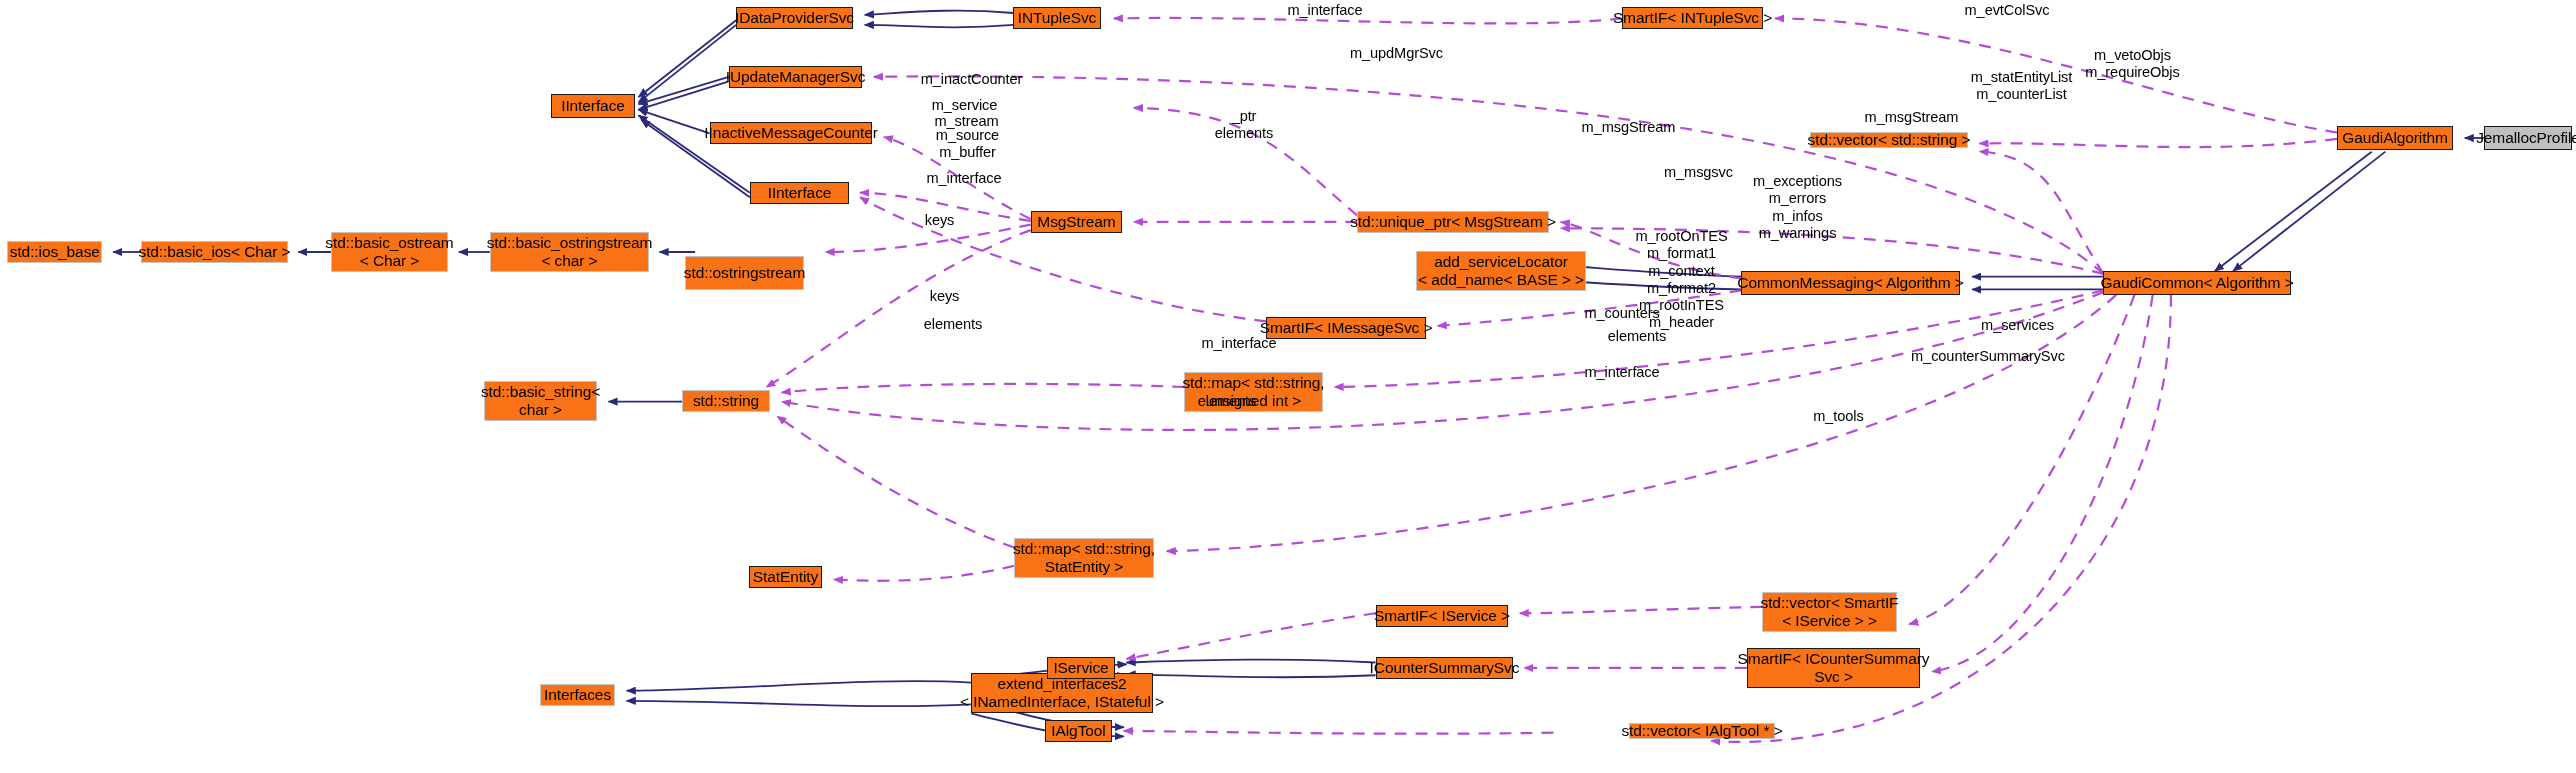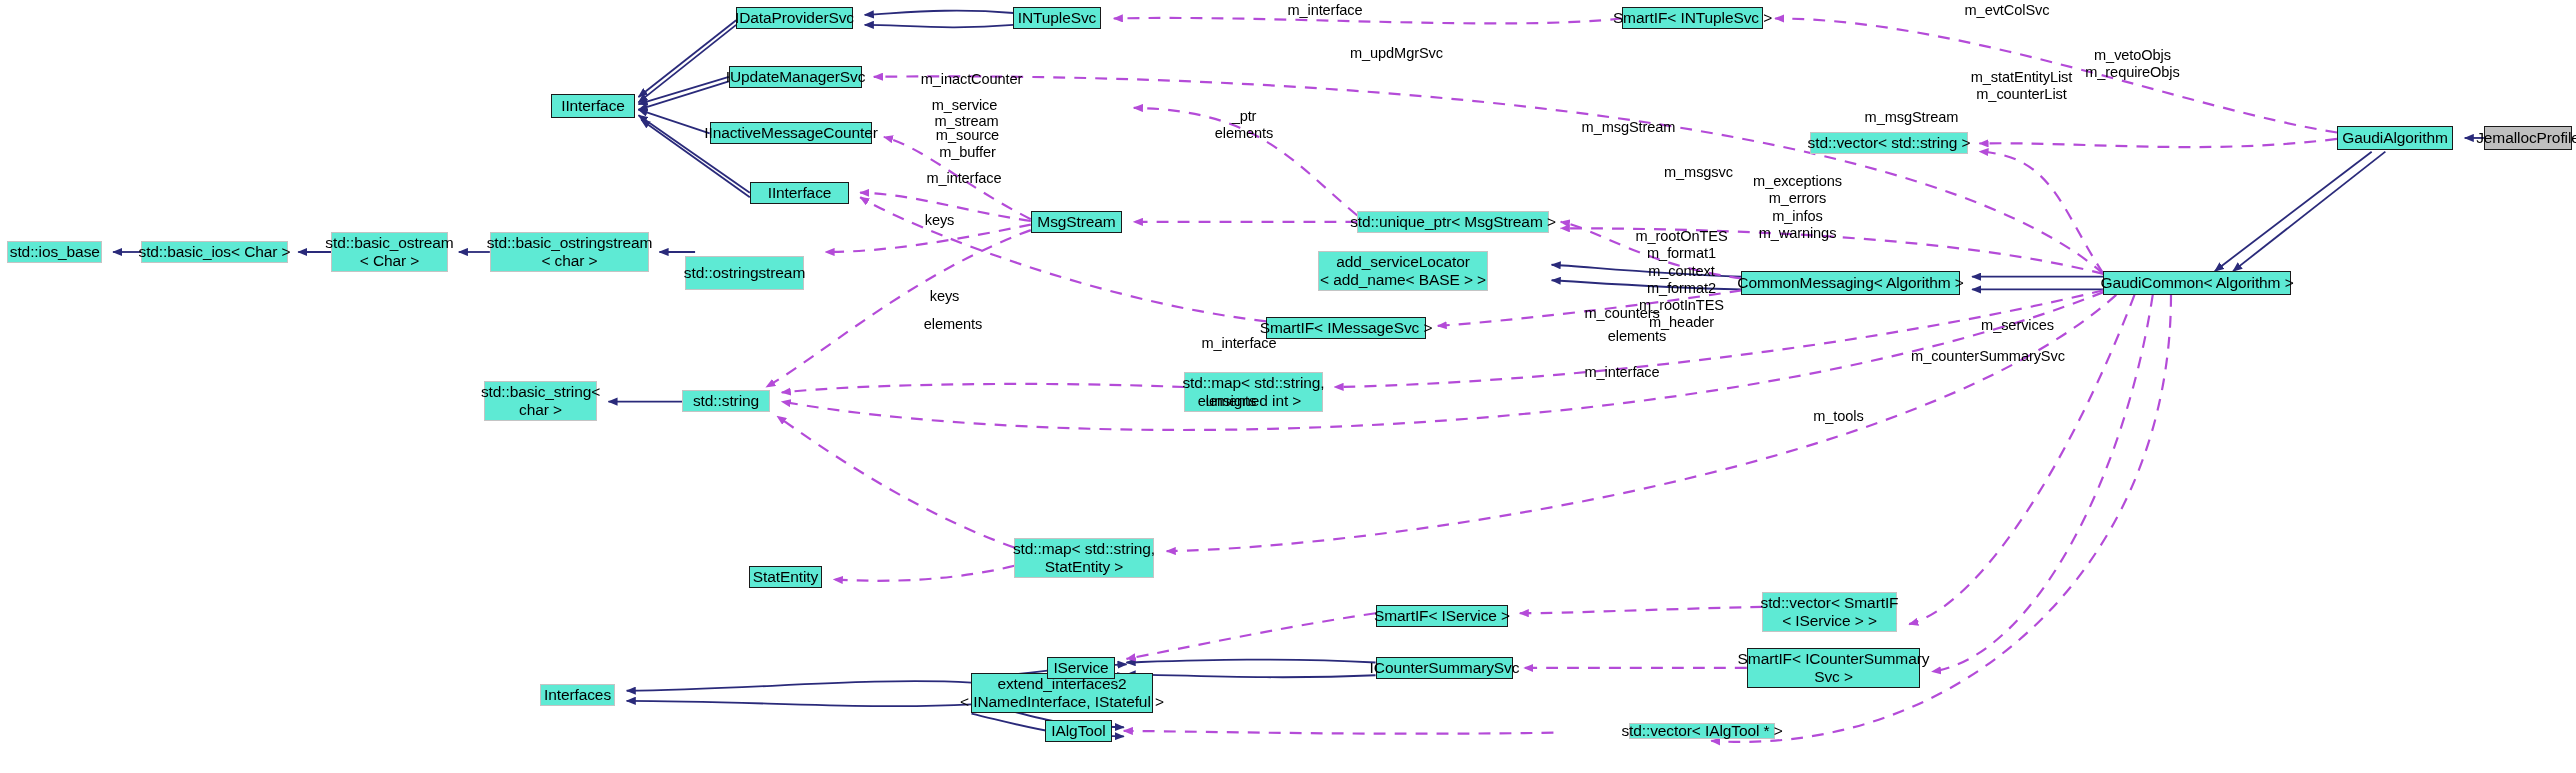--- a/index.html
+++ b/index.html
@@ -13,21 +13,21 @@
   }
   svg#edges{position:absolute;left:0;top:0;width:2576px;height:774px;}
 
   .node{
     position:absolute;
     box-sizing:border-box;
     display:flex;
     align-items:center;
     justify-content:center;
     text-align:center;
-    background:#5eead4;
+    background:#f97316;
     border:0.9px solid #c4c4c4;
     color:#000000;
     font-size:15.5px;
     line-height:18px;
     white-space:pre;
     letter-spacing:-0.1px;
     z-index:4;
   }
   .node.strong{border:1.8px solid #1a1a1a;}
   .node.filled{background:#bfbfbf;border:1.8px solid #1a1a1a;}
@@ -173,23 +173,23 @@
 
   <div class="node strong" style="left:551px;top:94px;width:84px;height:24px;">IInterface</div>
   <div class="node strong" style="left:736px;top:7.3px;width:117px;height:22px;">IDataProviderSvc</div>
   <div class="node strong" style="left:729px;top:66px;width:133px;height:22px;">IUpdateManagerSvc</div>
   <div class="node strong" style="left:710px;top:122px;width:162px;height:22px;">IInactiveMessageCounter</div>
   <div class="node strong" style="left:750px;top:182px;width:99px;height:22px;">IInterface</div>
   <div class="node strong" style="left:1013px;top:7.3px;width:88px;height:22px;">INTupleSvc</div>
   <div class="node strong" style="left:1031px;top:211px;width:91px;height:22px;">MsgStream</div>
 
   <div class="node strong" style="left:1622px;top:7.3px;width:141px;height:22px;">SmartIF&lt; INTupleSvc &gt;</div>
-  <div class="node plain" style="left:1810px;top:132px;width:158px;height:22px;">std::vector&lt; std::string &gt;</div>
+  <div class="node plain" style="left:1810px;top:132px;width:158px;height:16px;">std::vector&lt; std::string &gt;</div>
   <div class="node plain" style="left:1357px;top:211px;width:192px;height:22px;">std::unique_ptr&lt; MsgStream &gt;</div>
-  <div class="node plain" style="left:1318px;top:251px;width:170px;height:40px;">add_serviceLocator
+  <div class="node plain" style="left:1416px;top:251px;width:170px;height:40px;">add_serviceLocator
 &lt; add_name&lt; BASE &gt; &gt;</div>
   <div class="node strong" style="left:1741px;top:271px;width:219px;height:24px;">CommonMessaging&lt; Algorithm &gt;</div>
   <div class="node strong" style="left:1266px;top:317px;width:160px;height:22px;">SmartIF&lt; IMessageSvc &gt;</div>
   <div class="node plain" style="left:1184px;top:372px;width:139px;height:40px;">std::map&lt; std::string,
 unsigned int &gt;</div>
   <div class="node strong" style="left:2103px;top:271px;width:188px;height:24px;">GaudiCommon&lt; Algorithm &gt;</div>
   <div class="node strong" style="left:2337px;top:126px;width:116px;height:24px;">GaudiAlgorithm</div>
   <div class="node filled" style="left:2484px;top:126px;width:88px;height:24px;">JemallocProfile</div>
 
   <div class="node strong" style="left:749px;top:566px;width:73px;height:22px;">StatEntity</div>

